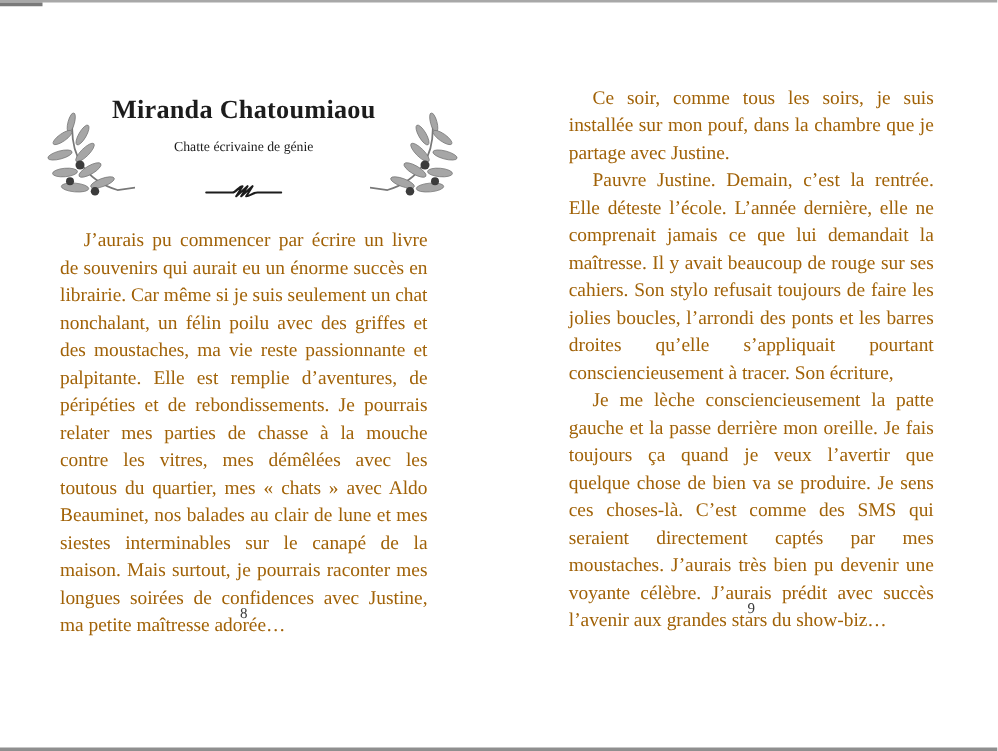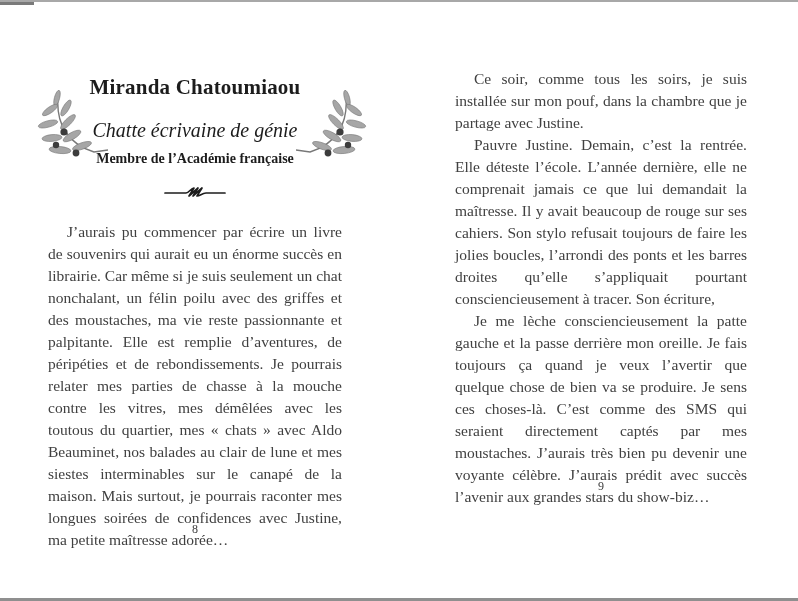--- a/index.html
+++ b/index.html
@@ -15,33 +15,33 @@
     background:#fff;
   }
   .edge-notch { position:absolute; top:0; left:0; width:34px; height:3px; background:#7a7a7a; }
 
   .page { position:absolute; top:4px; }
   .page-left  { left:48px;  width:294px; }
   .page-right { left:455px; width:292px; }
 
   .header { position:relative; text-align:center; padding-top:69px; }
   .title { font-size:21px; font-weight:bold; letter-spacing:.2px; line-height:24px; }
-  .subtitle { font-size:20px; font-style:italic; margin-top:22px; line-height:19px; }
+  .subtitle { font-size:11px; margin-top:10px; line-height:19px; }
   .affiliation { font-size:14px; font-weight:bold; margin-top:11px; line-height:16px; }
   .divider-wrap { margin-top:16px; height:18px; }
 
   .branch { position:absolute; width:72px; height:84px; }
   .branch-left  { left:-12px; top:84px; }
   .branch-right { right:-26px; top:84px; transform:scaleX(-1); }
 
   .body-text { margin-top:20px; }
   .page-right .body-text { margin-top:0; padding-top:62px; }
   .body-text p {
     margin:0; font-size:15.5px; line-height:22px;
-    text-align:justify; text-indent:19px; color:#404040;
+    text-align:justify; text-indent:19px; color:#a16207;
   }
 
   .pagenum {
     position:absolute; bottom:14px; left:0; width:100%;
     text-align:center; font-size:12px; color:#3a3a3a;
   }
 </style>
 </head>
 <body>
 
@@ -94,21 +94,20 @@
           <g fill="#3c3c3c">
             <circle cx="28" cy="42" r="3.6"></circle>
             <circle cx="20" cy="55" r="3.2"></circle>
             <circle cx="40" cy="63" r="3.4"></circle>
           </g>
         </svg>
       </span>
 
       <div class="title">Miranda Chatoumiaou</div>
       <div class="subtitle">Chatte écrivaine de génie</div>
-      <div class="affiliation">Membre de l’Académie française</div>
 
       <div class="divider-wrap">
         <svg width="62" height="18" viewBox="0 0 62 18">
           <path d="M 1,10 H 22 C 25,10 27,5 30,5 L 25,13 L 34,5 L 29,13 L 38,5 L 33,13 C 36,13 38,10 42,10 H 61" fill="none" stroke="#1c1c1c" stroke-width="1.7" stroke-linecap="round" stroke-linejoin="round"></path>
         </svg>
       </div>
     </div>
 
     <div class="body-text">
       <p>J’aurais pu commencer par écrire un livre de souvenirs qui aurait eu un énorme succès en librairie. Car même si je suis seulement un chat nonchalant, un félin poilu avec des griffes et des moustaches, ma vie reste passionnante et palpitante. Elle est remplie d’aventures, de péripéties et de rebondissements. Je pourrais relater mes parties de chasse à la mouche contre les vitres, mes démêlées avec les toutous du quartier, mes « chats » avec Aldo Beauminet, nos balades au clair de lune et mes siestes interminables sur le canapé de la maison. Mais surtout, je pourrais raconter mes longues soirées de confidences avec Justine, ma petite maîtresse adorée…</p>

